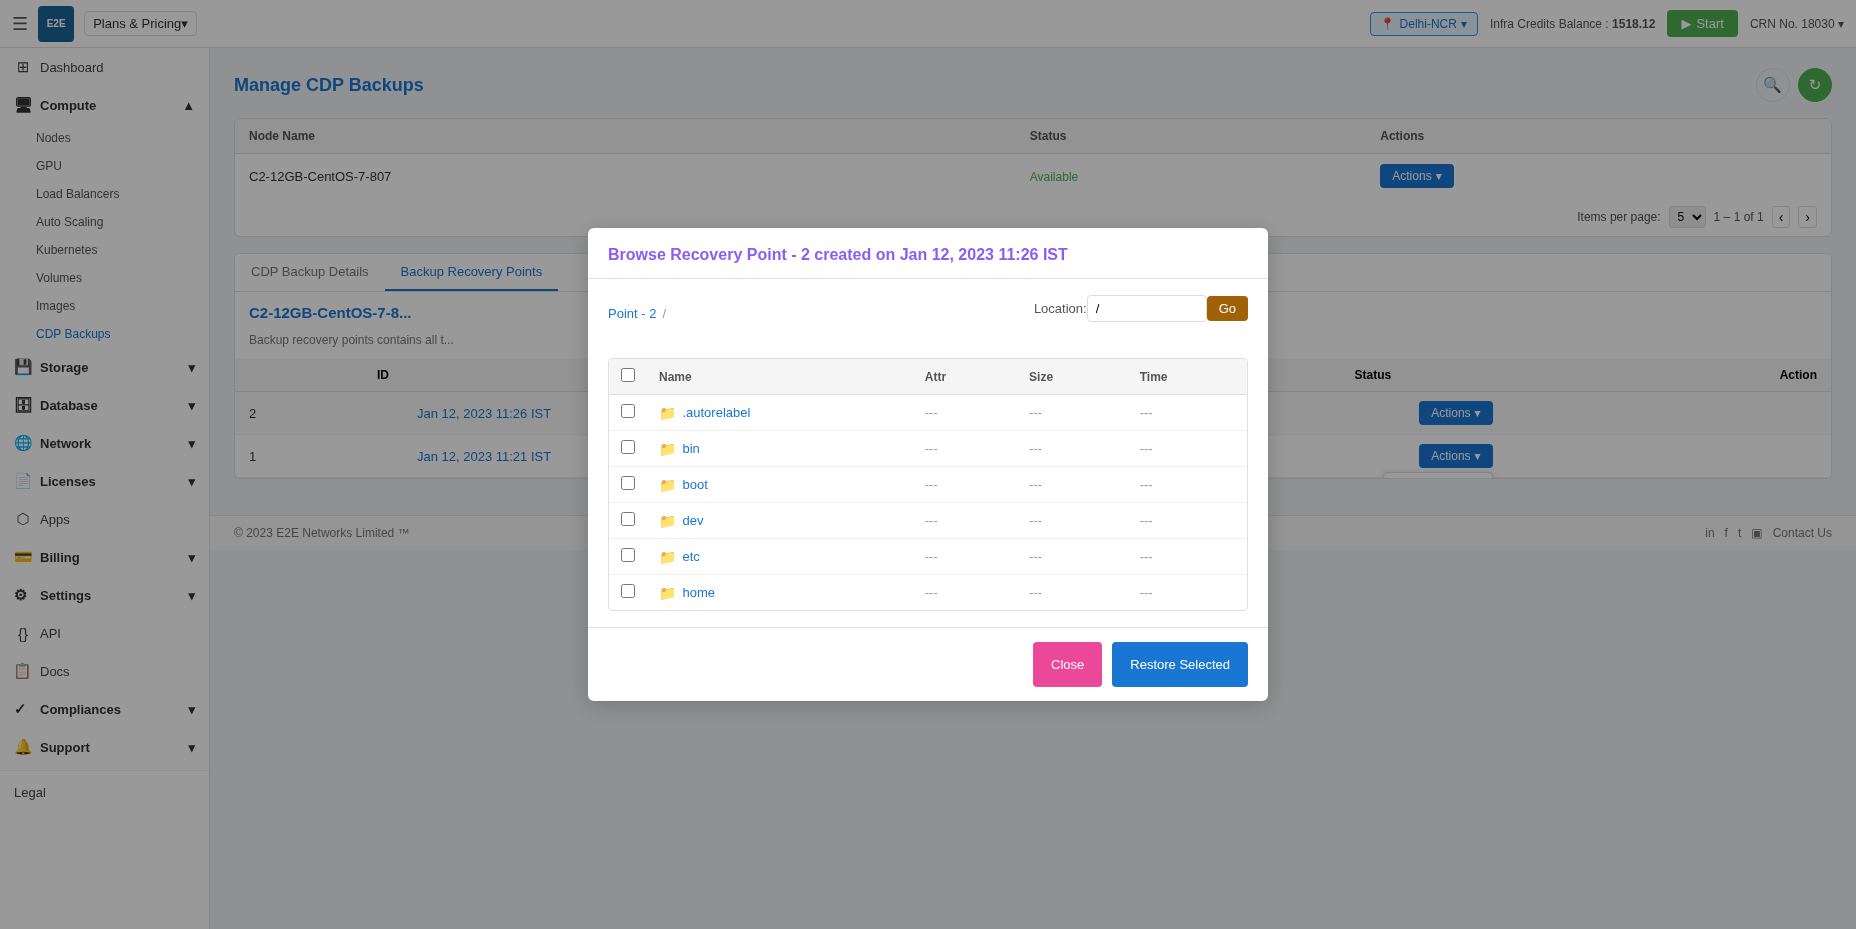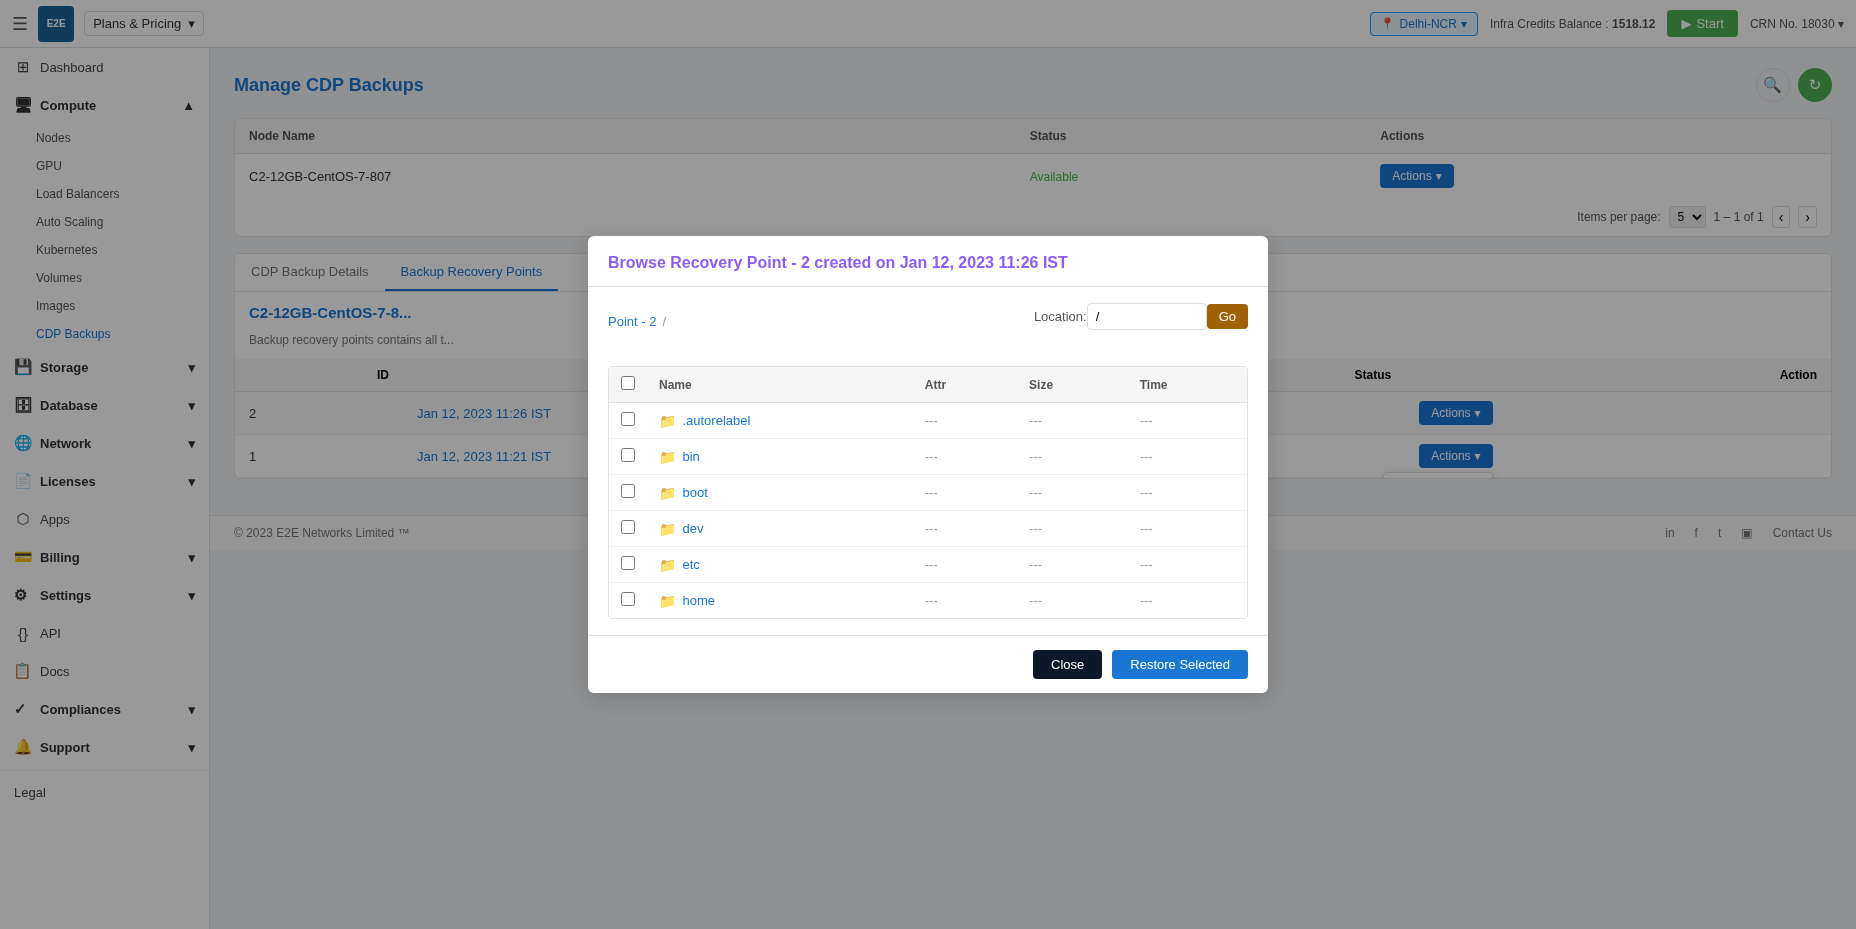--- a/index.html
+++ b/index.html
@@ -6,21 +6,21 @@
     body { background: #f0f2f5; font-size: 13px; color: #333; overflow: hidden; }
 
     
     .topbar {
       display: flex; align-items: center; background: #fff; height: 48px;
       border-bottom: 1px solid #e0e0e0; padding: 0 12px; gap: 12px; position: relative; z-index: 10;
     }
     .topbar-left { display: flex; align-items: center; gap: 10px; flex: 1; }
     .hamburger { cursor: pointer; font-size: 18px; color: #555; }
     .logo { width: 36px; height: 36px; background: #1a6496; border-radius: 4px; display: flex; align-items: center; justify-content: center; color: #fff; font-size: 10px; font-weight: bold; }
-    .plans-pricing { display: flex; align-items: center; gap: 7px; color: #333; font-size: 13px; font-weight: 500; cursor: pointer; border: 1px solid #ddd; border-radius: 4px; padding: 4px 8px; }
+    .plans-pricing { display: flex; align-items: center; gap: 0; color: #333; font-size: 13px; font-weight: 500; cursor: pointer; border: 1px solid #ddd; border-radius: 4px; padding: 4px 8px; }
     .topbar-right { display: flex; align-items: center; gap: 12px; }
     .region-badge { display: flex; align-items: center; gap: 4px; background: #e8f4fd; border: 1px solid #2196f3; border-radius: 4px; padding: 4px 10px; color: #1976d2; font-size: 12px; cursor: pointer; }
     .infra-credits { font-size: 12px; color: #555; }
     .start-btn { background: #4caf50; color: #fff; border: none; border-radius: 4px; padding: 6px 14px; font-size: 13px; cursor: pointer; display: flex; align-items: center; gap: 5px; }
     .crn { font-size: 12px; color: #555; cursor: pointer; }
 
     
     .layout { display: flex; height: calc(100vh - 48px); }
 
     
@@ -99,26 +99,26 @@
     .file-table { width: 100%; border-collapse: collapse; }
     .file-table th { background: #f5f5f5; padding: 9px 12px; text-align: left; font-size: 12px; font-weight: 600; color: #555; border-bottom: 1px solid #e0e0e0; position: sticky; top: 0; }
     .file-table td { padding: 9px 12px; border-bottom: 1px solid #f0f0f0; font-size: 13px; }
     .file-table tr:last-child td { border-bottom: none; }
     .checkbox { width: 14px; height: 14px; cursor: pointer; }
     .folder-icon { color: #2196f3; margin-right: 6px; font-size: 14px; }
     .folder-link { color: #1976d2; cursor: pointer; display: flex; align-items: center; }
     .dash-val { color: #999; }
 
     .modal-footer { padding: 14px 20px; display: flex; justify-content: flex-end; gap: 10px; border-top: 1px solid #e0e0e0; }
-    .close-btn { background: #0f172a; color: #fff; border: none; border-radius: 4px; padding: 7px 18px; font-size: 13px; cursor: pointer; }
+    .close-btn { background: #ec4899; color: #fff; border: none; border-radius: 4px; padding: 15px 18px; font-size: 13px; cursor: pointer; }
     .restore-btn { background: #1976d2; color: #fff; border: none; border-radius: 4px; padding: 7px 18px; font-size: 13px; cursor: pointer; }
 
     
     .footer { background: #f8f8f8; border-top: 1px solid #e0e0e0; padding: 10px 24px; display: flex; align-items: center; justify-content: space-between; font-size: 12px; color: #777; }
-    .footer-icons { display: flex; gap: 20px; align-items: center; }
+    .footer-icons { display: flex; gap: 10px; align-items: center; }
     .actions-dropdown-menu { position: absolute; right: 0; top: calc(100% + 4px); background: #fff; border: 1px solid #ddd; border-radius: 4px; box-shadow: 0 2px 8px rgba(0,0,0,0.15); z-index: 50; min-width: 110px; }
   </style>
 </head>
 <body>
 
 <div class="topbar">
   <div class="topbar-left">
     <span class="hamburger">☰</span>
     <div class="logo">
         <span>E2E</span>

